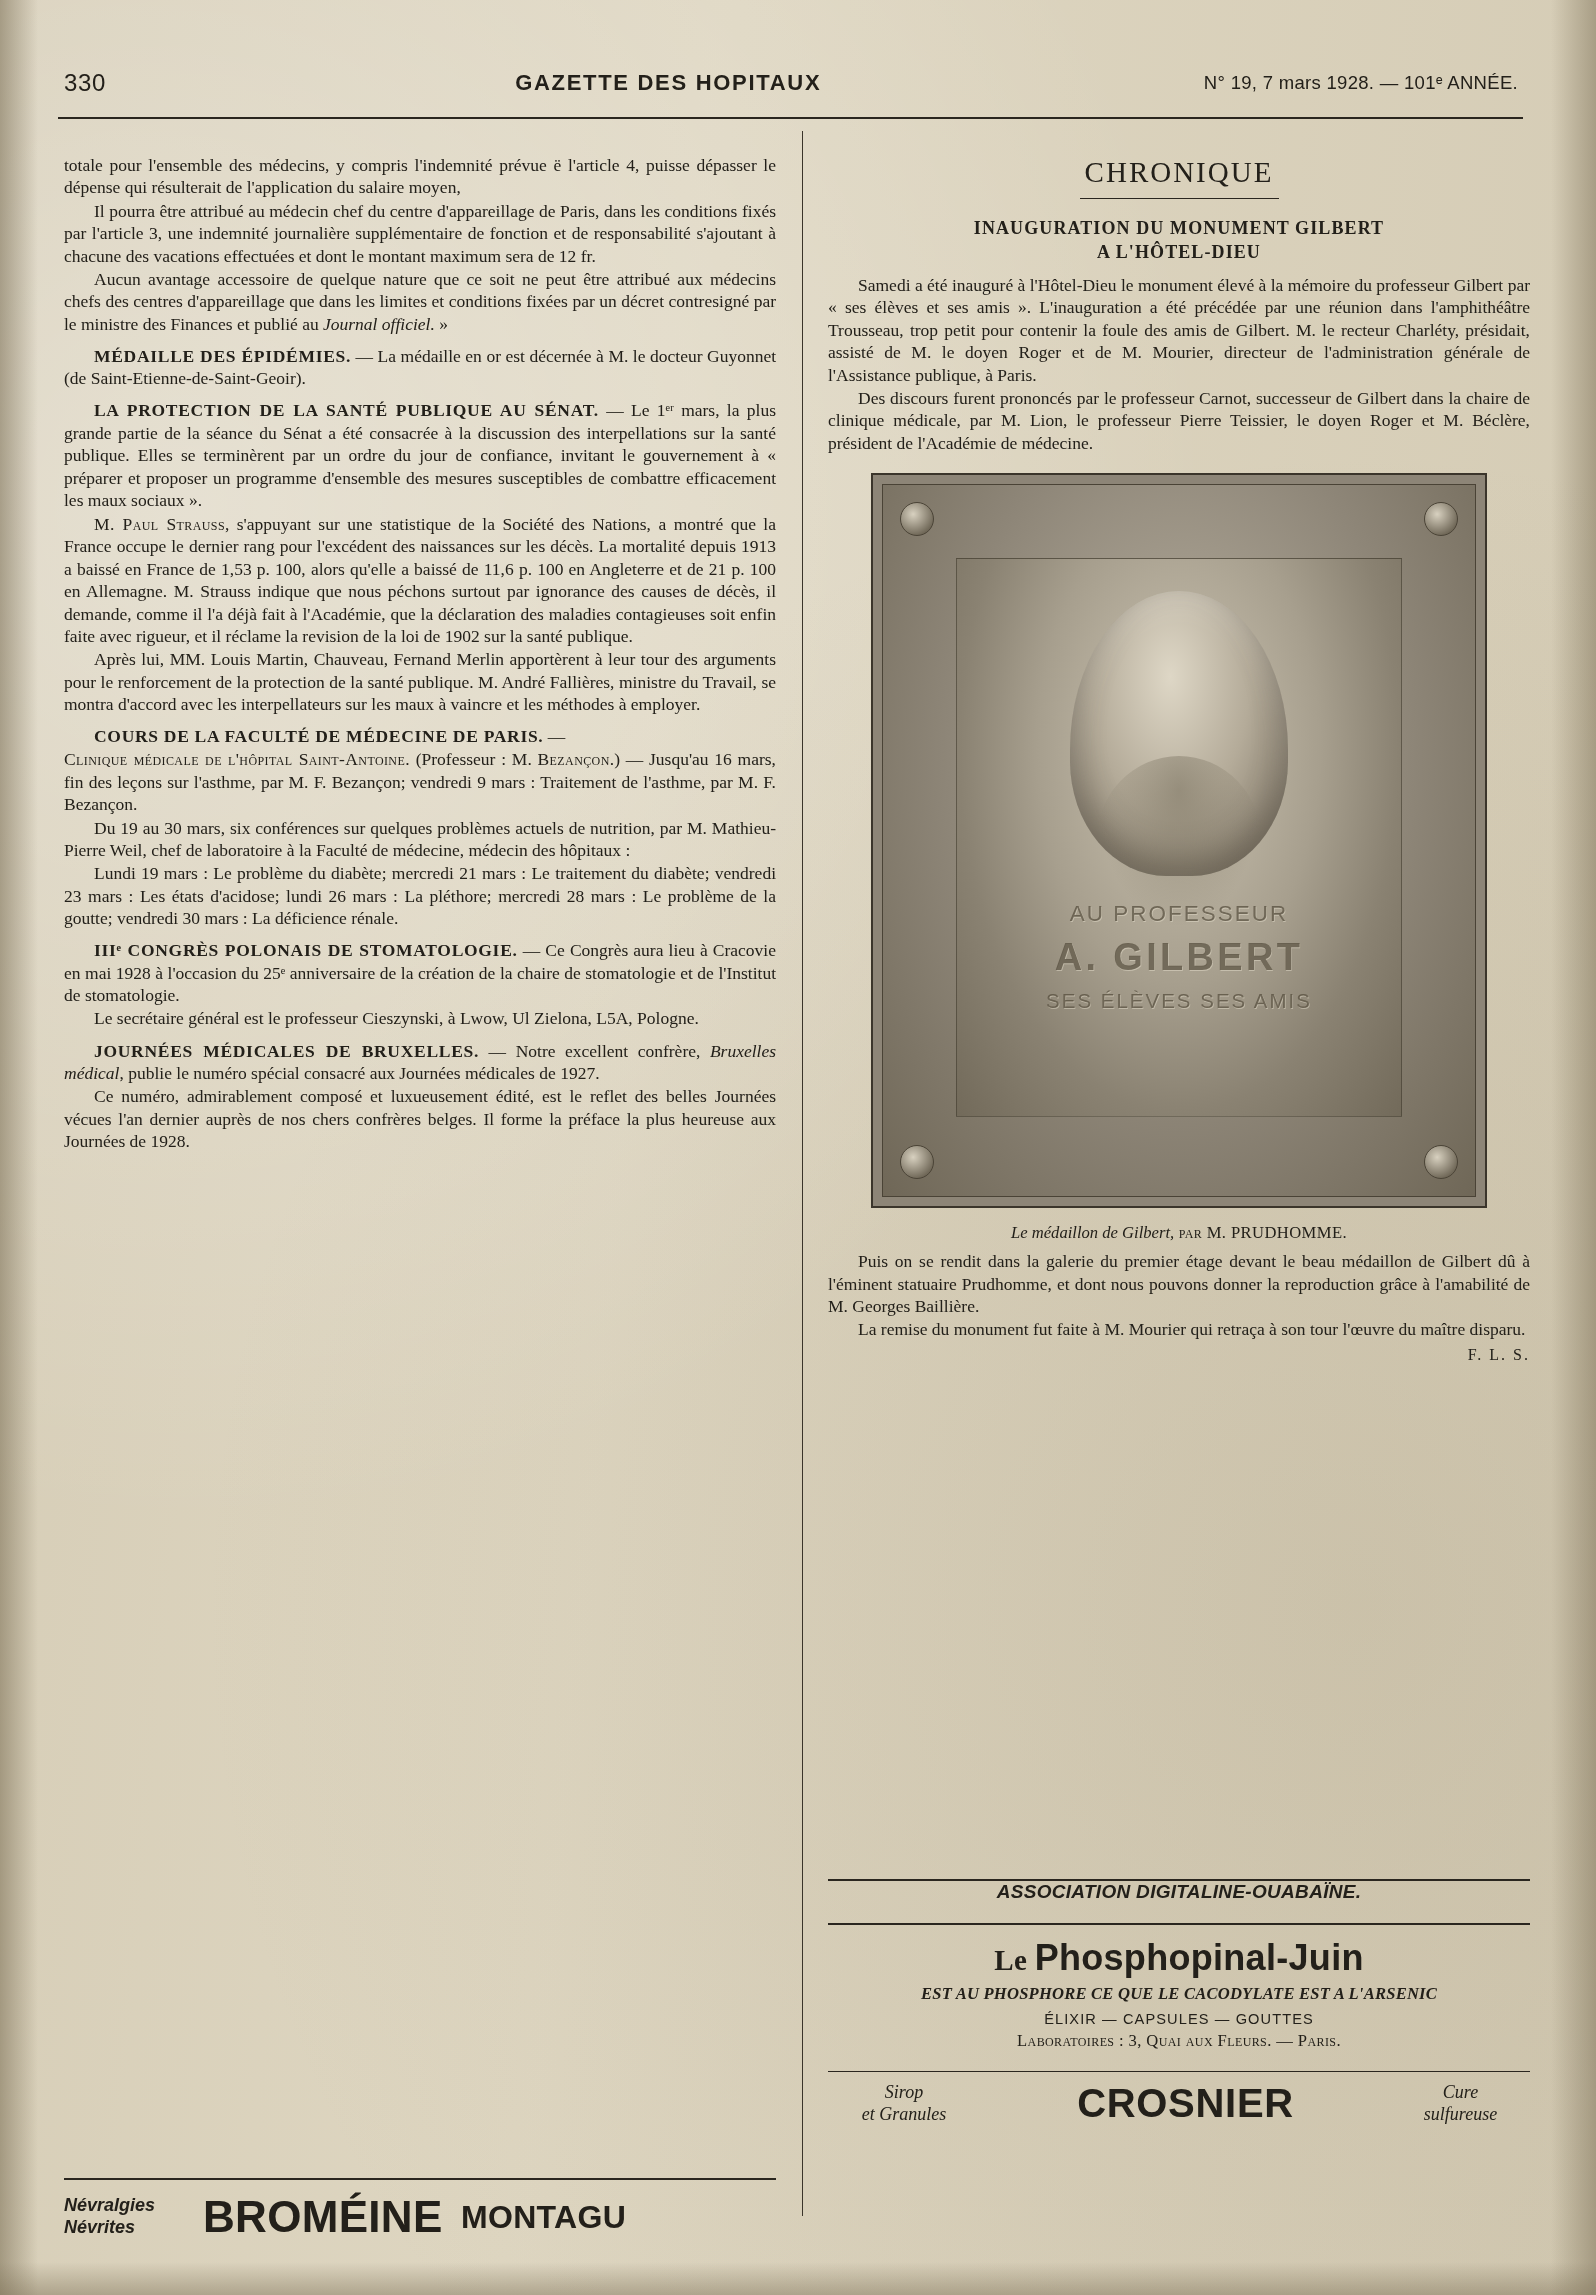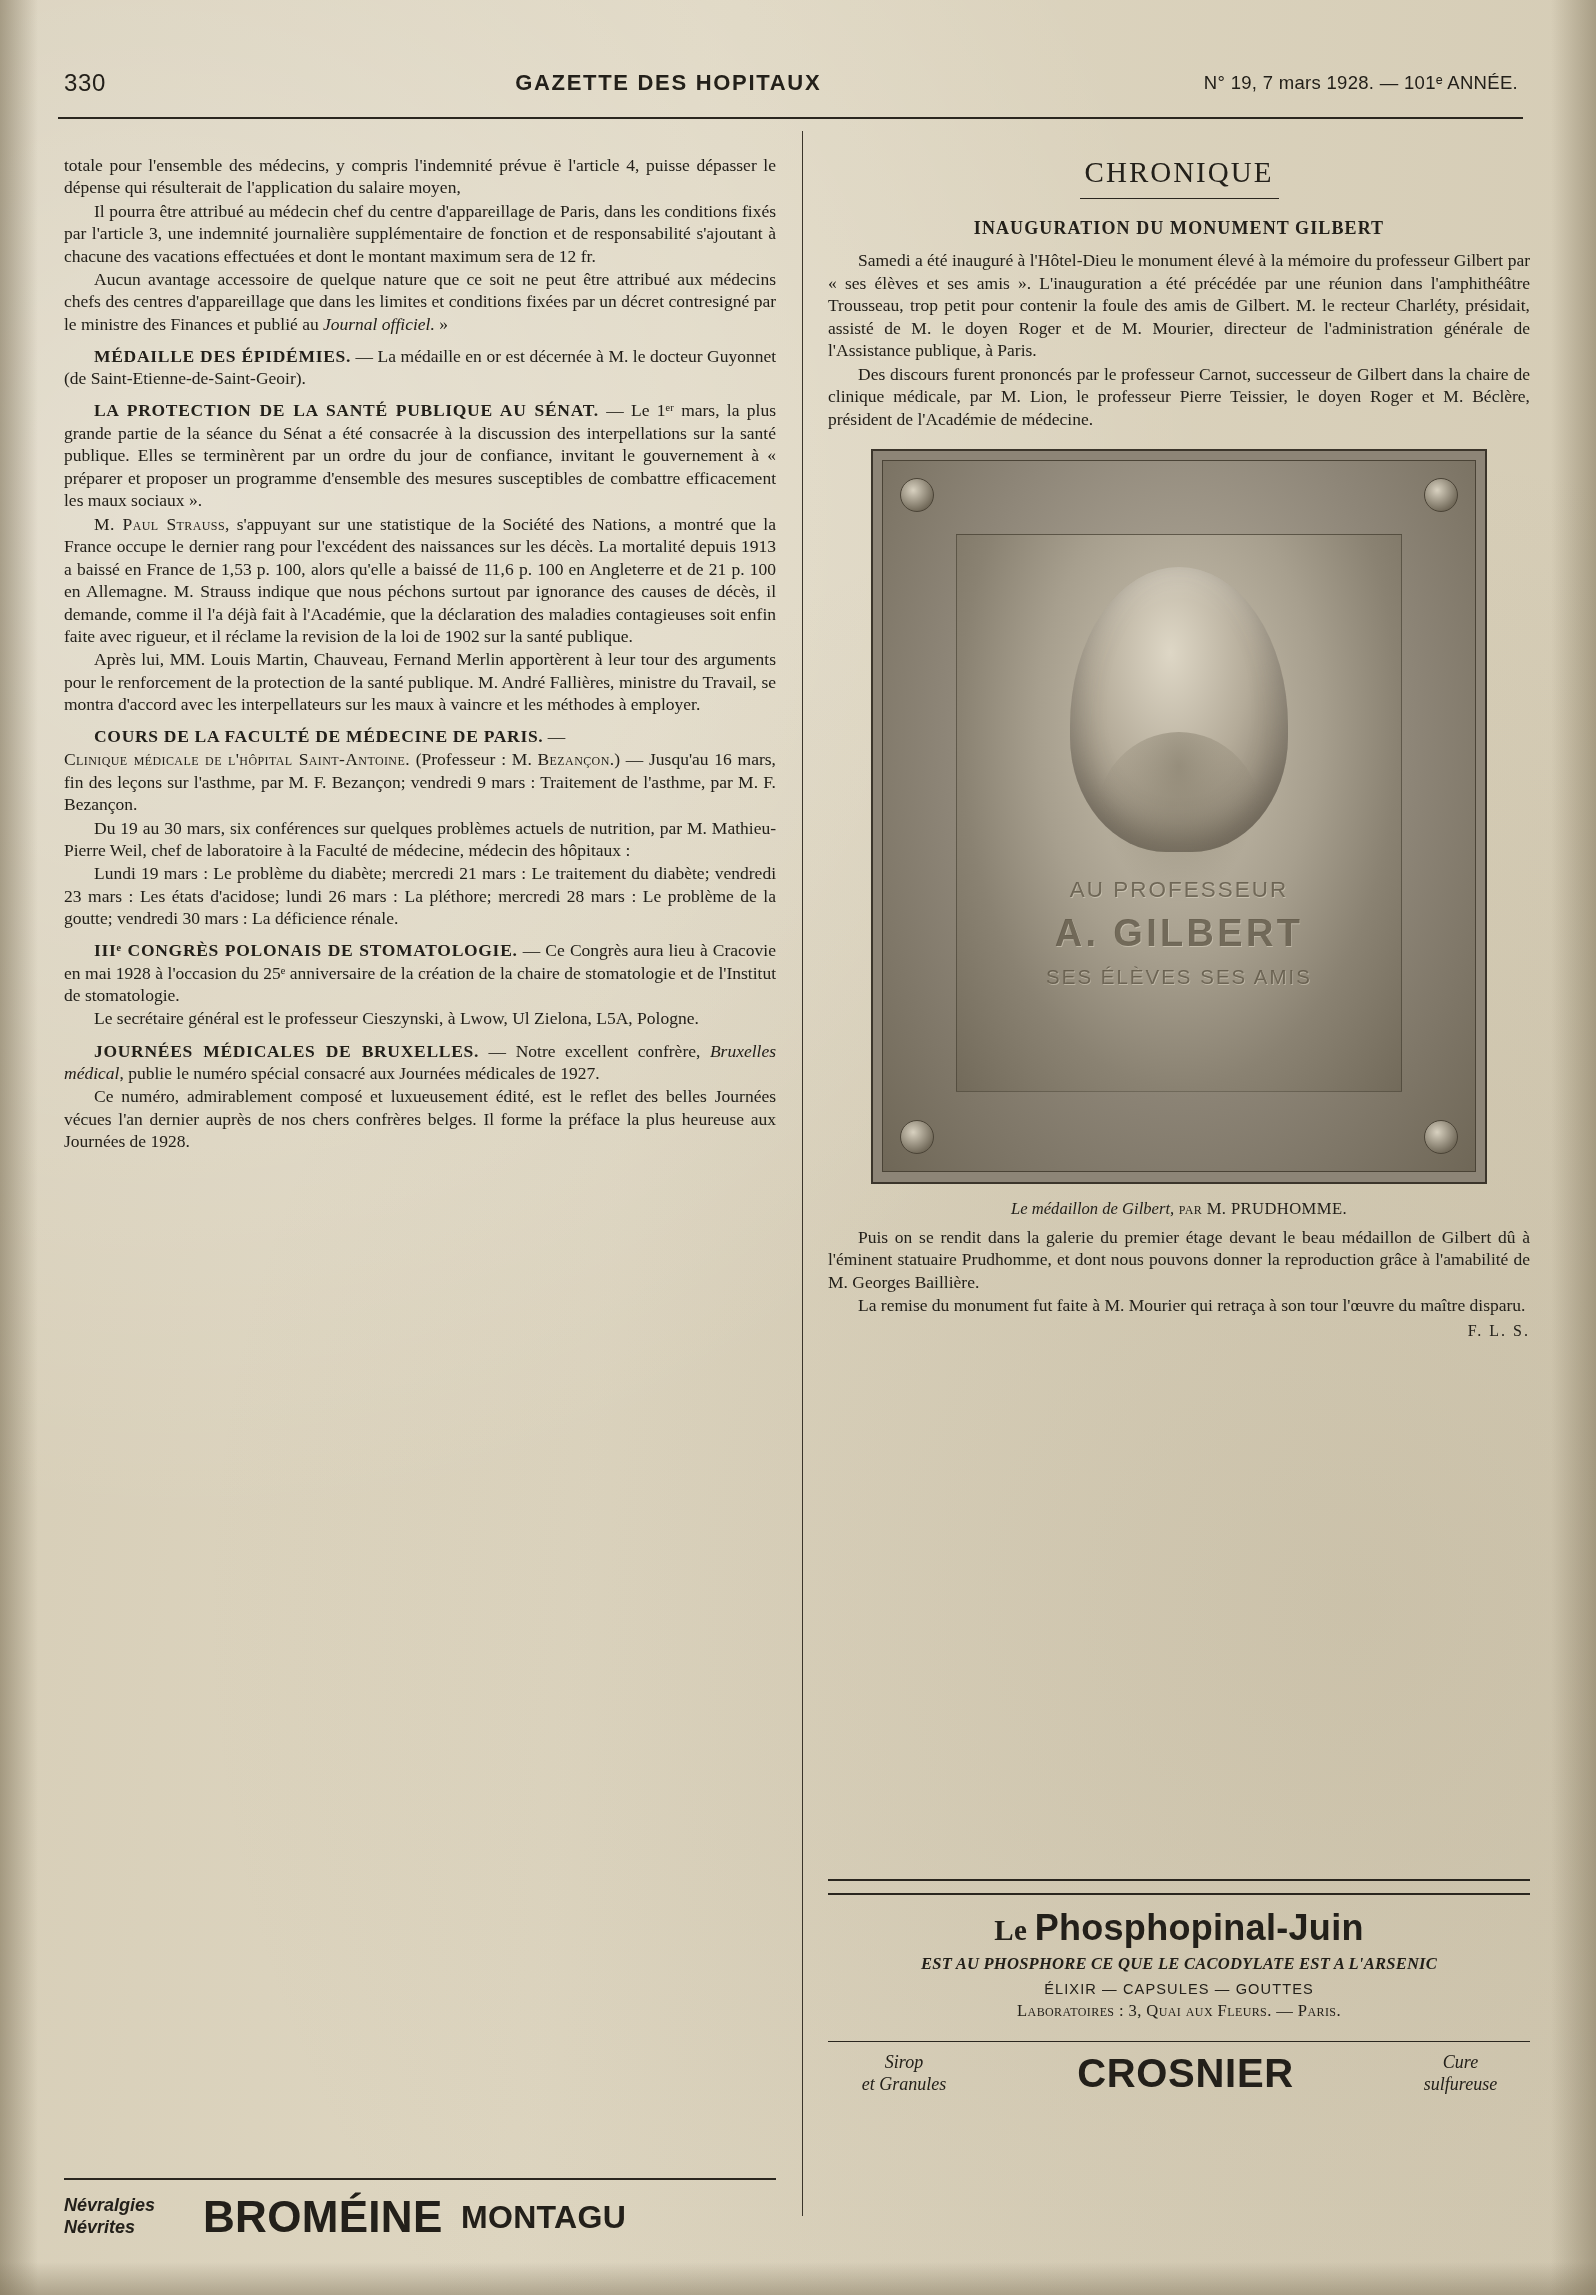--- a/index.html
+++ b/index.html
@@ -399,20 +399,21 @@
 
     <p class="sect"><span class="head-sc">JOURNÉES MÉDICALES DE BRUXELLES.</span><span> — </span>Notre excellent confrère, <span class="it">Bruxelles médical</span>, publie le numéro spécial consacré aux Journées médicales de 1927.</p>
     <p>Ce numéro, admirablement composé et luxueusement édité, est le reflet des belles Journées vécues l'an dernier auprès de nos chers confrères belges. Il forme la préface la plus heureuse aux Journées de 1928.</p>
   </div>
 
   <div class="col col-right">
     <div class="chronique">CHRONIQUE</div>
     <div class="chron-rule"></div>
     <div class="sub-head">
       <div>INAUGURATION DU MONUMENT GILBERT</div>
+      <div>A L'HÔTEL-DIEU</div>
     </div>
     <p>Samedi a été inauguré à l'Hôtel-Dieu le monument élevé à la mémoire du professeur Gilbert par « ses élèves et ses amis ». L'inauguration a été précédée par une réunion dans l'amphithéâtre Trousseau, trop petit pour contenir la foule des amis de Gilbert. M. le recteur Charléty, présidait, assisté de M. le doyen Roger et de M. Mourier, directeur de l'administration générale de l'Assistance publique, à Paris.</p>
     <p>Des discours furent prononcés par le professeur Carnot, successeur de Gilbert dans la chaire de clinique médicale, par M. Lion, le professeur Pierre Teissier, le doyen Roger et M. Béclère, président de l'Académie de médecine.</p>
 
     <div class="figure">
       <div class="plate">
         <div class="plate-inner">
           <div class="boss tl"></div>
           <div class="boss tr"></div>
           <div class="boss bl"></div>
@@ -430,20 +431,21 @@
       <div class="fig-caption"><span class="it">Le médaillon de Gilbert,</span><span class="sc"> par M. PRUDHOMME.</span></div>
     </div>
 
     <p>Puis on se rendit dans la galerie du premier étage devant le beau médaillon de Gilbert dû à l'éminent statuaire Prudhomme, et dont nous pouvons donner la reproduction grâce à l'amabilité de M. Georges Baillière.</p>
     <p>La remise du monument fut faite à M. Mourier qui retraça à son tour l'œuvre du maître disparu.</p>
     <div class="fls">F. L. S.</div>
   </div>
 
   <div class="ads">
     <div class="ad-rule"></div>
+    <div class="assoc">ASSOCIATION DIGITALINE-OUABAÏNE.</div>
 
     <div class="ad-rule"></div>
     <div class="ad2">
       <div class="phospho"><span class="le">Le </span><span>Phosphopinal-Juin</span></div>
       <div class="phospho-sub">EST AU PHOSPHORE CE QUE LE CACODYLATE EST A L'ARSENIC</div>
       <div class="phospho-forms">ÉLIXIR — CAPSULES — GOUTTES</div>
       <div class="phospho-lab">Laboratoires : 3, Quai aux Fleurs. — Paris.</div>
     </div>
 
     <div class="ad-rule thin"></div>

